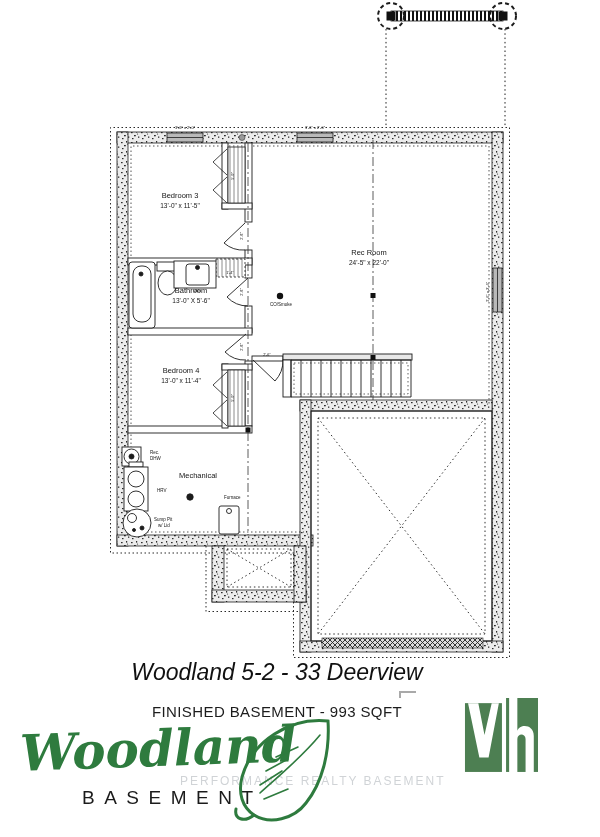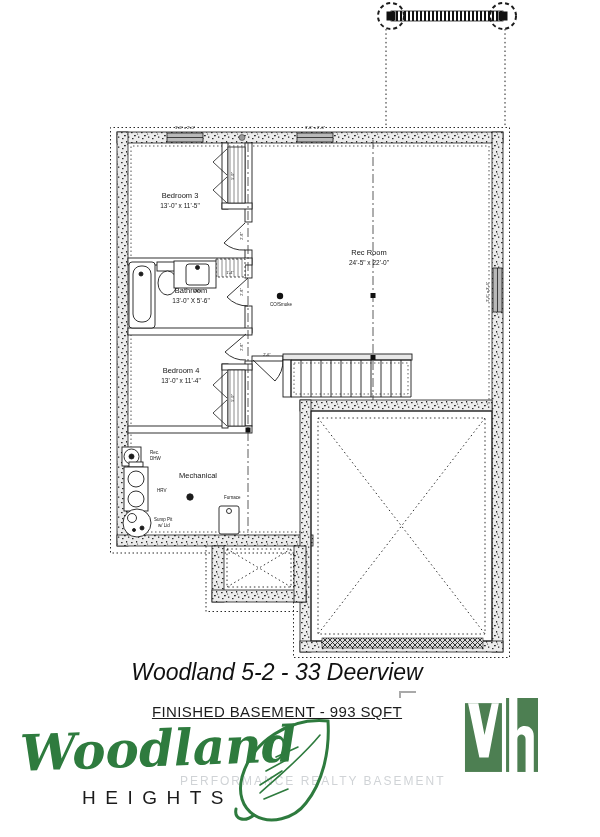--- a/index.html
+++ b/index.html
@@ -2,21 +2,21 @@
 <html><head>
 <meta charset="utf-8">
 <style>
   html,body{margin:0;padding:0;background:#fff;}
   .page{position:relative;width:538px;height:837px;background:#ffffff;overflow:hidden;
         font-family:"Liberation Sans",sans-serif;}
   .plan-svg{position:absolute;top:0;left:0;}
   .plan-title{position:absolute;top:659px;left:0;width:554px;text-align:center;
               font-size:23px;color:#111;font-style:italic;}
   .plan-subtitle{position:absolute;top:703px;left:0;width:554px;text-align:center;
-              font-size:15px;letter-spacing:.4px;color:#1c1c1c;text-decoration:underline;}
+              font-size:15px;letter-spacing:.4px;color:#1c1c1c;}
   .watermark{position:absolute;top:774px;left:180px;width:280px;font-size:12px;
               letter-spacing:2px;color:#aab0b6;opacity:.55;white-space:nowrap;}
   .stray-mark{position:absolute;left:399px;top:691px;width:15px;height:5px;
               border-top:2px solid #555;border-left:2px solid #555;opacity:.5;}
   .wl-logo{position:absolute;top:713px;left:18px;width:315px;height:122px;}
   .wl-script{position:absolute;top:6px;left:2px;font-family:"DejaVu Serif",serif;
              font-style:italic;font-weight:bold;font-size:50px;color:#2e7b3e;
              transform:rotate(-2deg);white-space:nowrap;}
   .wl-heights{position:absolute;top:74px;left:64px;font-size:19px;letter-spacing:9.5px;
              color:#1b1b1b;white-space:nowrap;}
@@ -223,21 +223,21 @@
   </svg>
 
   <div class="plan-title">Woodland 5-2 - 33 Deerview</div>
   <div class="plan-subtitle">FINISHED BASEMENT - 993 SQFT</div>
 
   <div class="watermark">PERFORMANCE REALTY BASEMENT</div>
   <div class="stray-mark"></div>
 
   <div class="wl-logo">
     <div class="wl-script">Woodland</div>
-    <div class="wl-heights">HEIGHTS</div>
+    <div class="wl-heights">BASEMENT</div>
     <svg class="wl-leaf" width="112" height="118" viewBox="0 0 112 118">
       <g fill="none" stroke="#2e7b3e" stroke-width="3" stroke-linecap="round">
         <path d="M98,6 C60,2 22,26 12,62 C8,78 12,92 24,100 C40,110 64,104 76,88 C92,68 100,38 98,6 Z"></path>
         <path d="M24,100 C14,108 4,104 6,94"></path>
         <g stroke-width="1.6">
           <path d="M30,78 C50,60 72,42 90,20"></path>
           <path d="M34,84 L58,74 M30,70 L52,56 M36,56 L58,44 M46,42 L68,32"></path>
         </g>
       </g>
     </svg>

